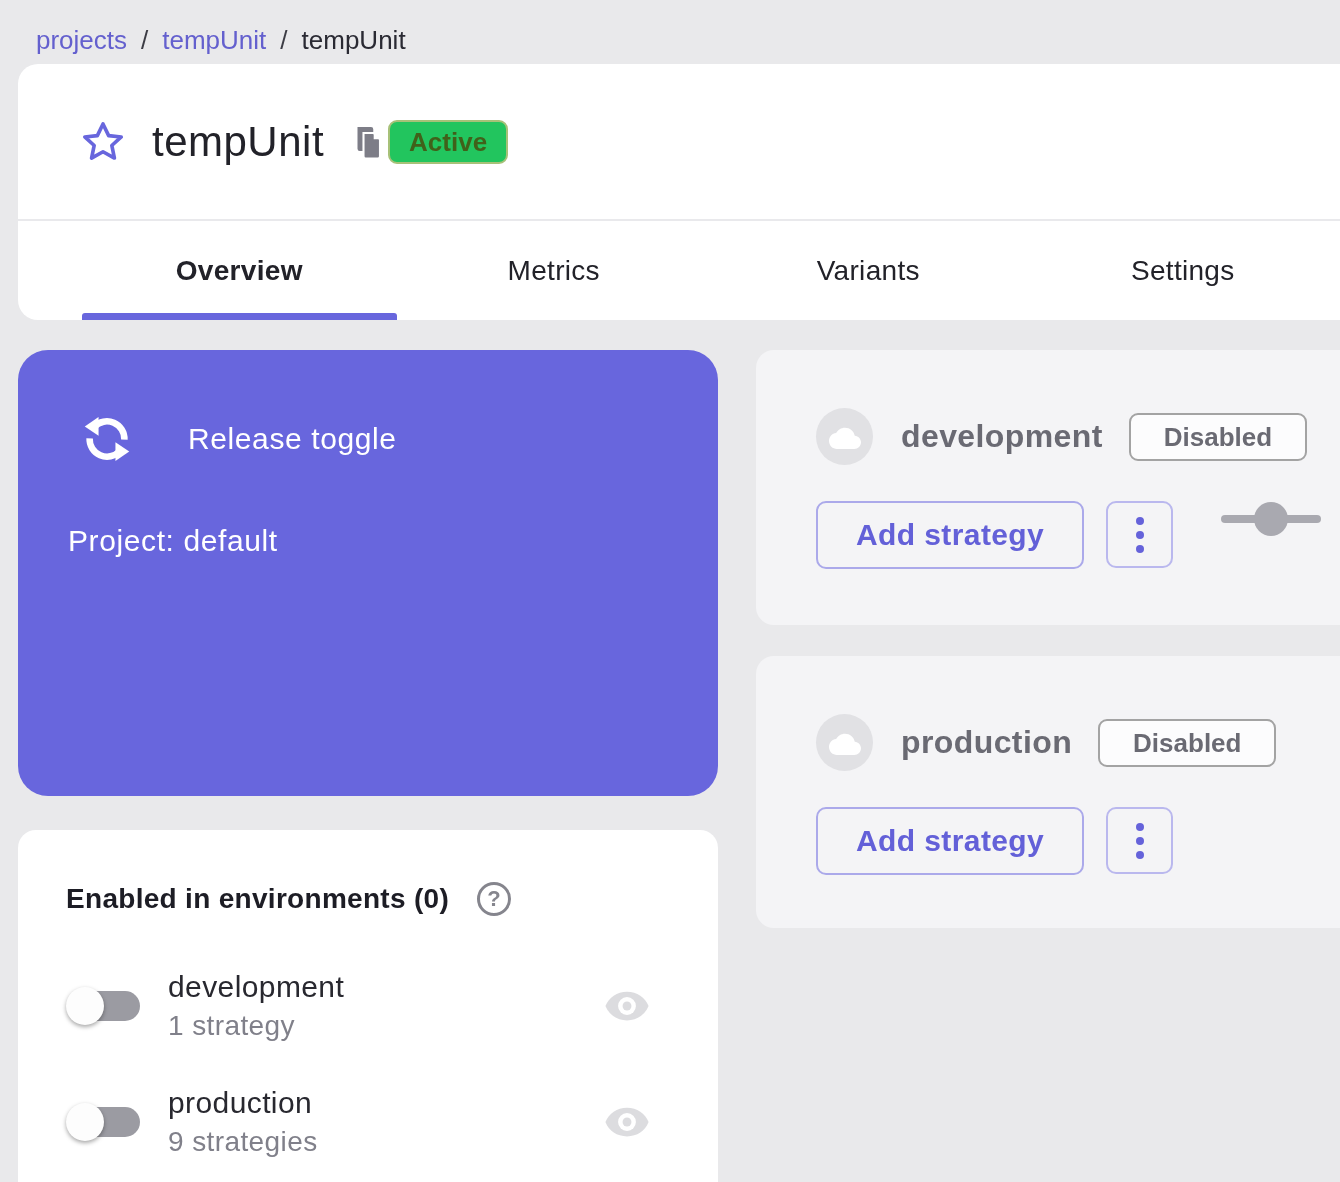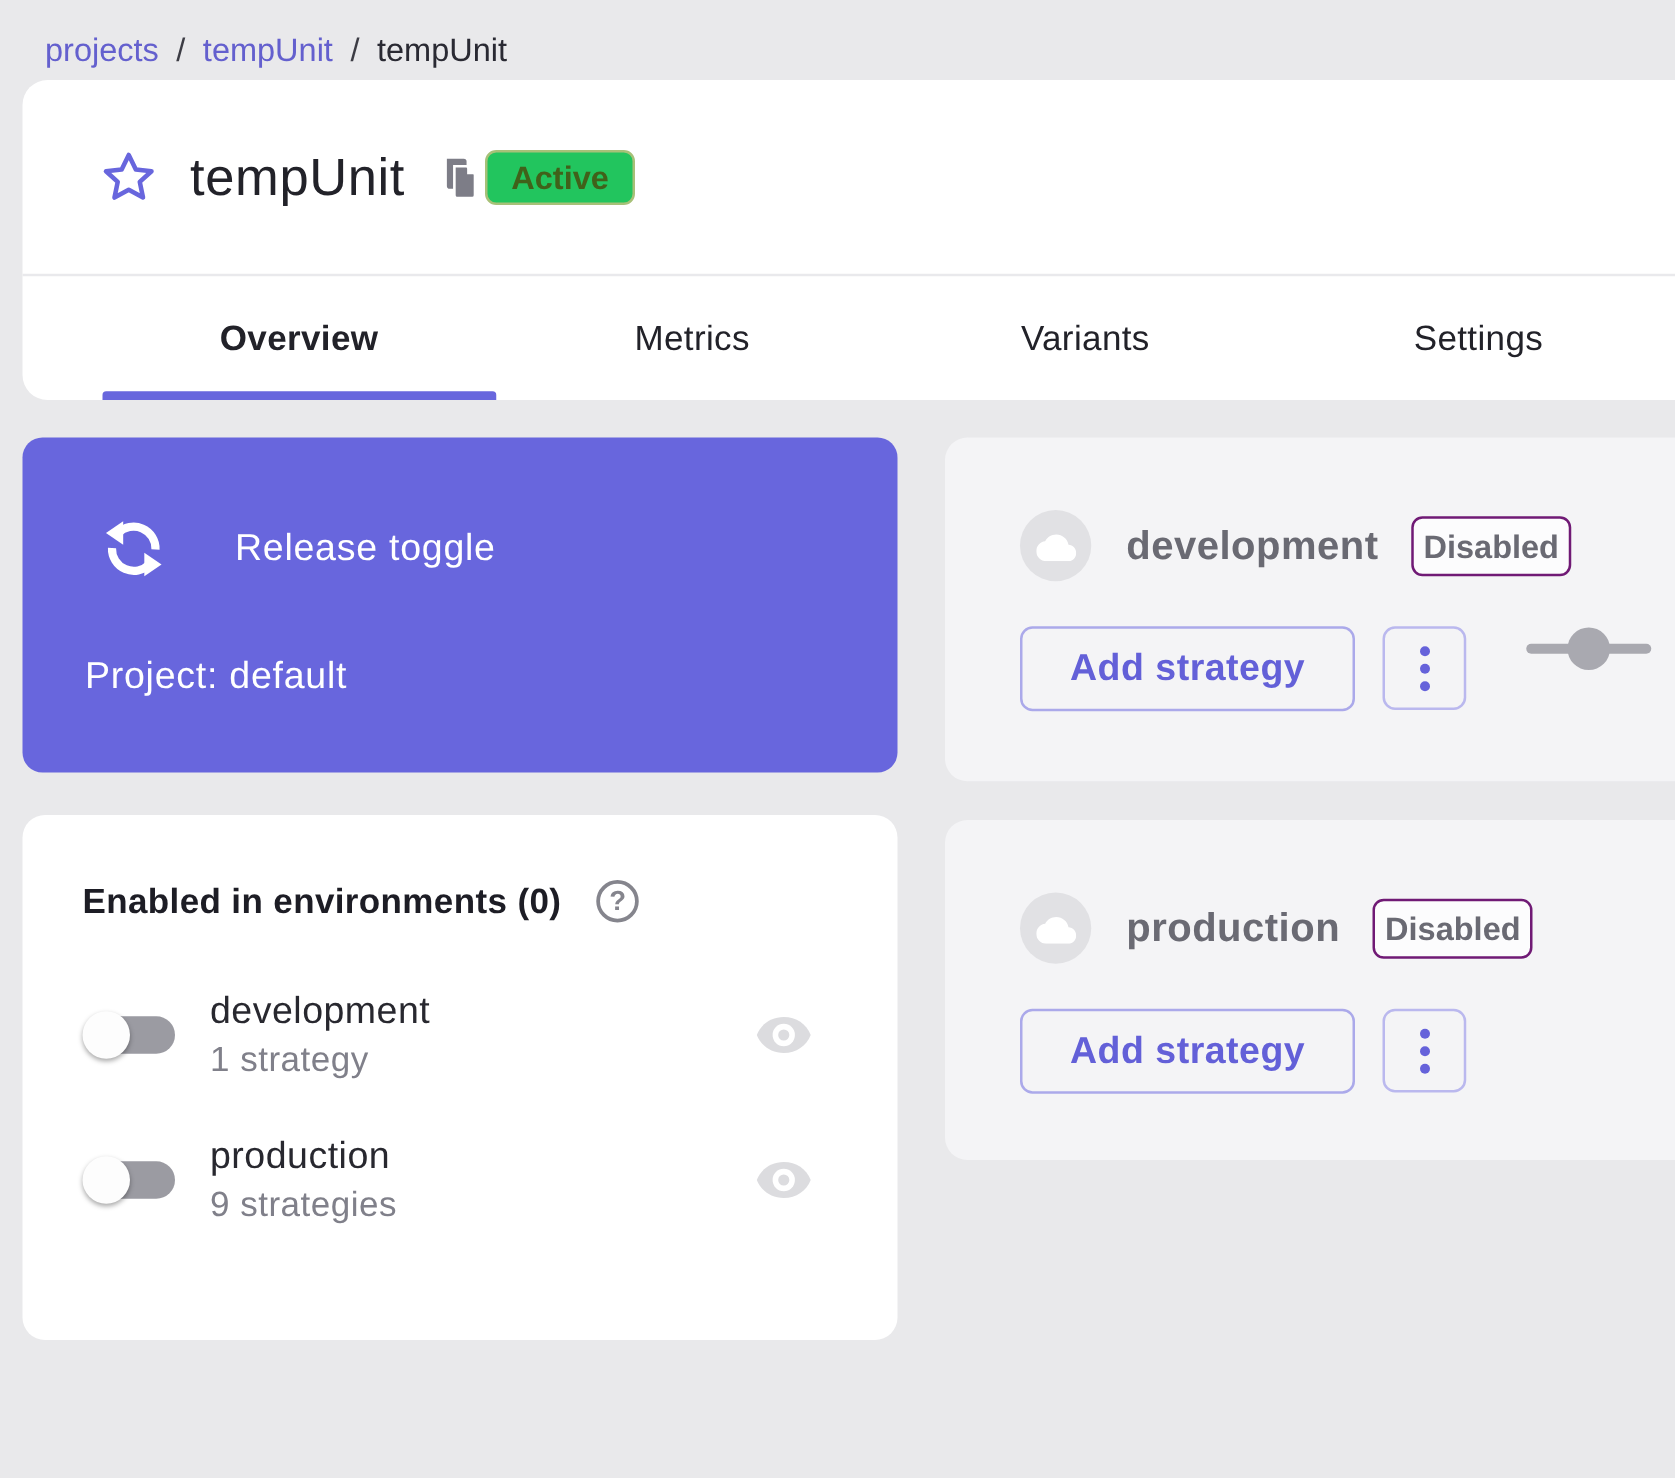--- a/index.html
+++ b/index.html
@@ -44,21 +44,21 @@
     background:#6866dd; border-radius:3px 3px 0 0;
   }
 
   
   .main { display:flex; margin:30px 0 0 18px; gap:38px; }
   .left-col { width:700px; flex:0 0 700px; }
   .right-col { flex:1; }
 
   
   .release-card {
-    height:268px; background:#6866dd; border-radius:16px; color:#ffffff;
+    height:446px; background:#6866dd; border-radius:30px; color:#ffffff;
     padding:60px 40px 0 50px;
   }
   .release-head { display:flex; align-items:center; }
   .loop-icon { width:58px; height:58px; margin-left:10px; flex:0 0 auto; }
   .release-type { font-size:30px; margin-left:52px; letter-spacing:0.6px; }
   .release-project { margin-top:56px; font-size:30px; letter-spacing:0.6px; }
   .release-desc { margin-top:50px; display:flex; align-items:center; font-size:30px; letter-spacing:0.6px; }
   .edit-btn { margin-left:34px; width:38px; height:38px; cursor:pointer; display:flex; align-items:center; justify-content:center; }
 
   
@@ -95,22 +95,22 @@
   .env-panel.dev { height:275px; margin-bottom:31px; }
   .env-panel.prod { height:272px; }
   .panel-head { display:flex; align-items:center; }
   .env-avatar {
     width:57px; height:57px; border-radius:50%; background:#e1e1e4;
     display:flex; align-items:center; justify-content:center; flex:0 0 auto;
   }
   .panel-env-name { margin-left:28px; font-size:32px; font-weight:bold; color:#6a6a73; letter-spacing:0.4px; }
   .badge-disabled {
     margin-left:26px; font-size:26px; font-weight:bold; color:#6a6a73;
-    background:#fcfcfd; border:2px solid #701a75; border-radius:9px;
-    padding:9px 8px; line-height:1;
+    background:#fcfcfd; border:2px solid #a3a3a3; border-radius:9px;
+    padding:9px 33px; line-height:1;
   }
   .panel-actions { margin-top:36px; display:flex; align-items:flex-start; }
   .add-strategy-btn {
     border:2px solid #aba9ea; border-radius:10px; background:transparent;
     color:#6360d8; font-size:30px; font-weight:bold; letter-spacing:0.4px;
     padding:15px 38px; cursor:pointer; font-family:inherit;
   }
   .kebab-btn {
     margin-left:22px; width:67px; height:67px; border:2px solid #bab8ee; border-radius:10px;
     background:transparent; display:flex; flex-direction:column; align-items:center; justify-content:center;

